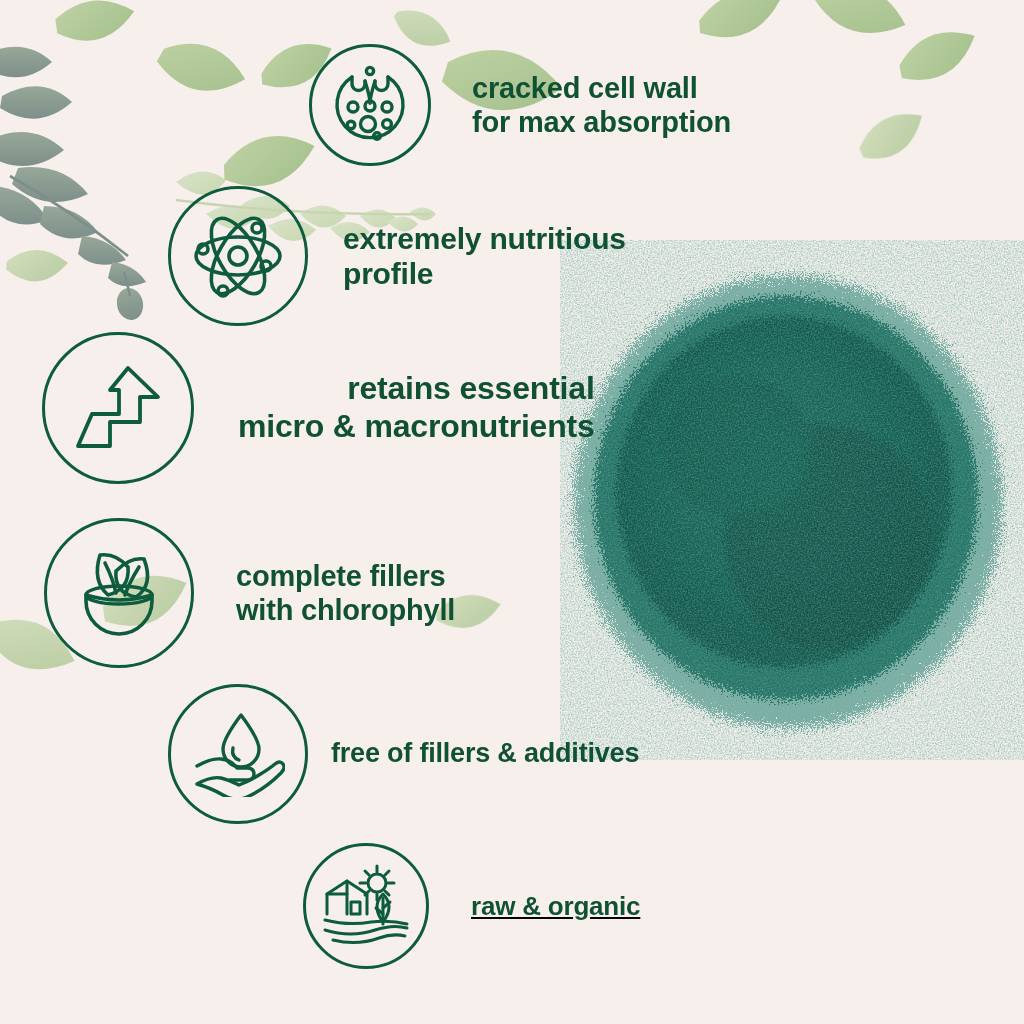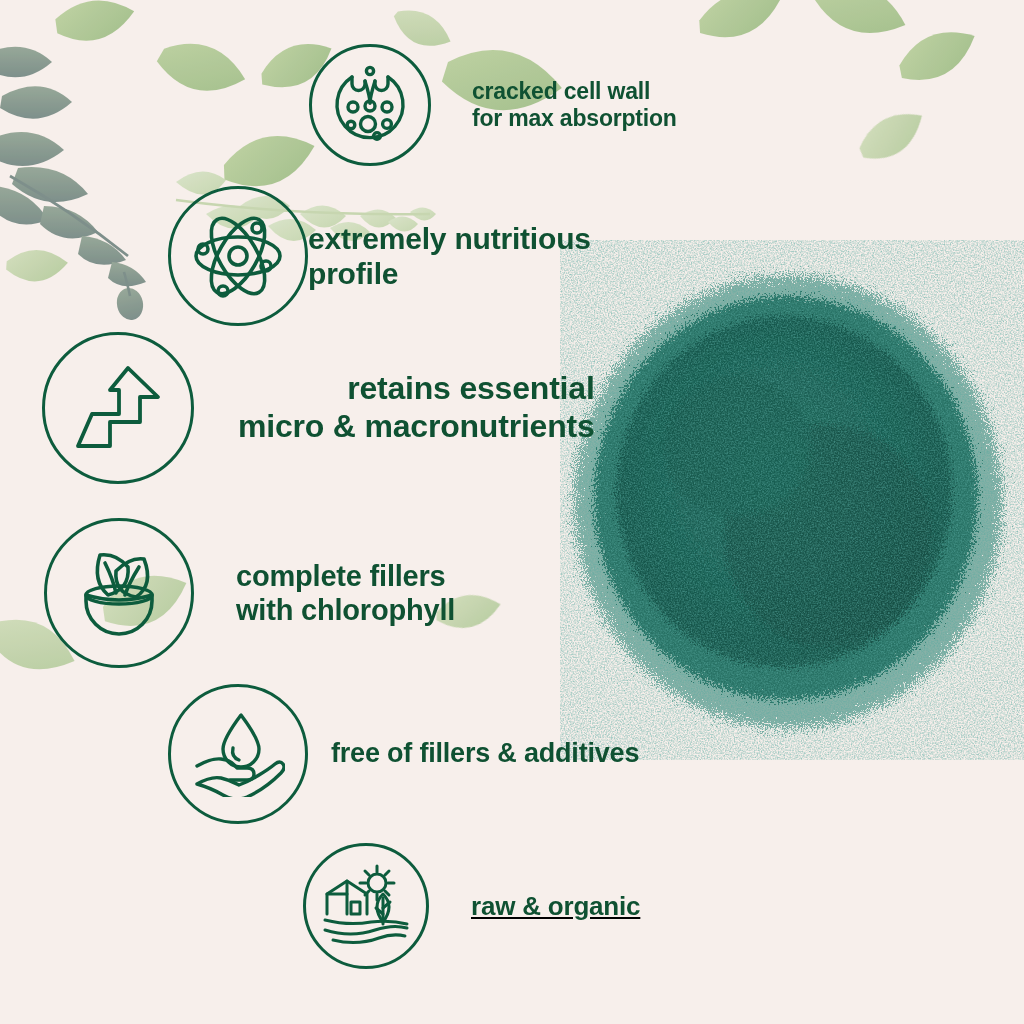--- a/index.html
+++ b/index.html
@@ -41,25 +41,25 @@
     color:#0f5132;
     font-weight:bold;
     line-height:1.18;
     letter-spacing:-0.2px;
     white-space:pre-line;
   }
 
   
   #row-0 { left:309px;  top:44px;  }
   #row-0 .icon-ring { width:122px; height:122px; border-width:3px; }
-  #row-0 .feature-label { font-size:23px; margin-left:41px; }
+  #row-0 .feature-label { font-size:29px; margin-left:41px; }
 
   #row-1 { left:168px;  top:186px; }
   #row-1 .icon-ring { width:140px; height:140px; border-width:3px; }
-  #row-1 .feature-label { font-size:30px; }
+  #row-1 .feature-label { font-size:30px; margin-left:35px; }
 
   #row-2 { left:42px;   top:332px; }
   #row-2 .icon-ring { width:152px; height:152px; border-width:3px; }
   #row-2 .feature-label { font-size:32px; margin-left:44px;text-align:right; }
 
   #row-3 { left:44px;   top:518px; }
   #row-3 .icon-ring { width:150px; height:150px; border-width:3px; }
   #row-3 .feature-label { font-size:29px; margin-left:42px; }
 
   #row-4 { left:168px;  top:684px; }

